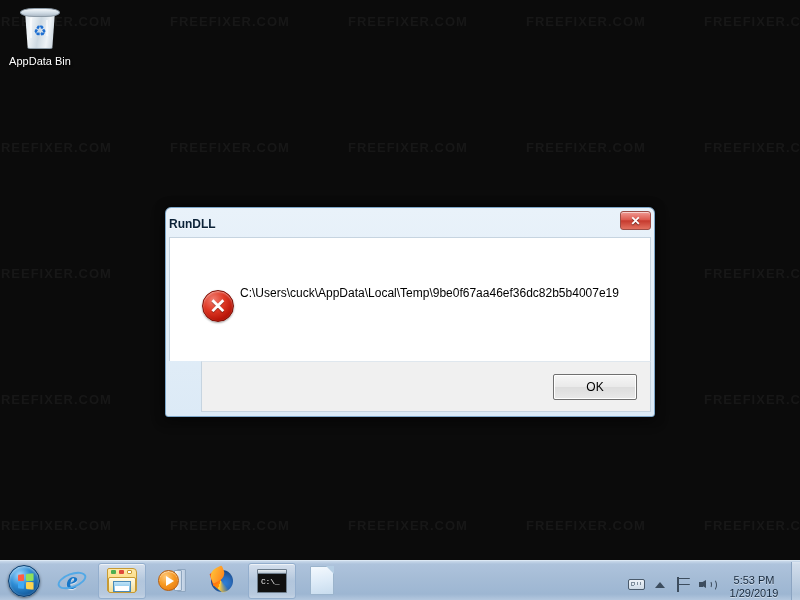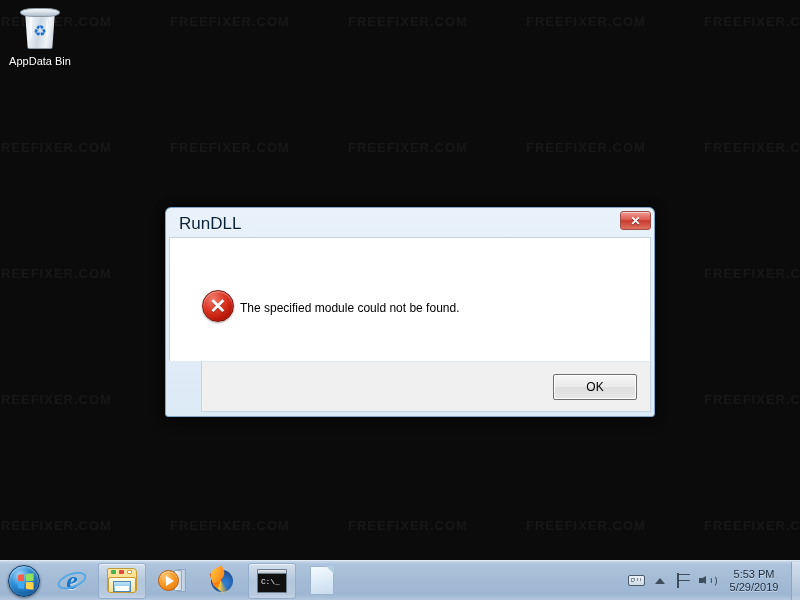--- a/index.html
+++ b/index.html
@@ -72,23 +72,24 @@
     border:1px solid #7ea7c9;
     border-radius:6px 6px 3px 3px;
     box-shadow:0 0 10px rgba(0,0,0,.55), 0 3px 14px rgba(0,0,0,.45);
     padding:3px;
   }
   #dialog-titlebar {
     height:26px; position:relative;
     display:flex; align-items:center;
   }
   #dialog-title {
-    font-size:17px; color:#0b2238;
-    margin-left:10px;
+    font-size:12px; color:#0b2238;
+    margin-left:0;
     text-shadow:0 1px 0 rgba(255,255,255,.7);
+    font-weight:bold;
   }
   #close-button {
     position:absolute; right:0px; top:0px;
     width:31px; height:19px;
     border:1px solid #9c4d46;
     border-radius:3px;
     background:linear-gradient(180deg,#f09a93 0%,#dd5b50 45%,#c63a2e 52%,#e2705f 100%);
     box-shadow:inset 0 1px 0 rgba(255,255,255,.55);
     display:flex; align-items:center; justify-content:center;
     cursor:pointer;
@@ -305,21 +306,21 @@
   }
   .doc .fold {
     position:absolute; right:-1px; top:-1px;
     border-left:8px solid transparent;
     border-top:8px solid #b4cde3;
   }
 
   
   #tray {
     margin-left:auto; height:38px;
-    display:flex; align-items:center; padding-right:0px;
+    display:flex; align-items:flex-end; padding-right:0px;
   }
   .tray-icon {
     width:24px; height:30px;
     display:flex; align-items:center; justify-content:center;
     cursor:pointer;
   }
   .kbd {
     width:17px; height:11px; border:1px solid #4a5a6b; border-radius:2px;
     background:linear-gradient(180deg,#eef3f8 0%,#cfdbe7 100%);
     position:relative;
@@ -419,22 +420,22 @@
       <div id="close-button">
         <span class="glyph">✕</span>
       </div>
     </div>
 
     <div id="dialog-body">
       <div id="error-icon">
         <span class="x-glyph">✕</span>
       </div>
       <div id="message-block">
+        <div class="msg-line">C:\Users\cuck\AppData\Local\Temp\9be0f67aa46ef36dc82b5b4007e19</div>
         <div class="msg-gap"></div>
-        <div class="msg-line">The specified module could not be found.</div>
       </div>
     </div>
 
     <div id="dialog-footer">
       <div id="ok-button">OK</div>
     </div>
 
   </div>
 </div>
 
@@ -515,17 +516,17 @@
     <div class="tray-icon">
       <div class="spk">
           <div class="box"></div>
           <div class="cone"></div>
           <div class="w w1"></div>
           <div class="w w2"></div>
         </div>
     </div>
     <div id="clock">
       <div>5:53 PM</div>
-      <div>5/29/2019</div>
+      <div>1/29/2019</div>
     </div>
     <div id="show-desktop"></div>
   </div>
 </div>
 
 </body></html>

